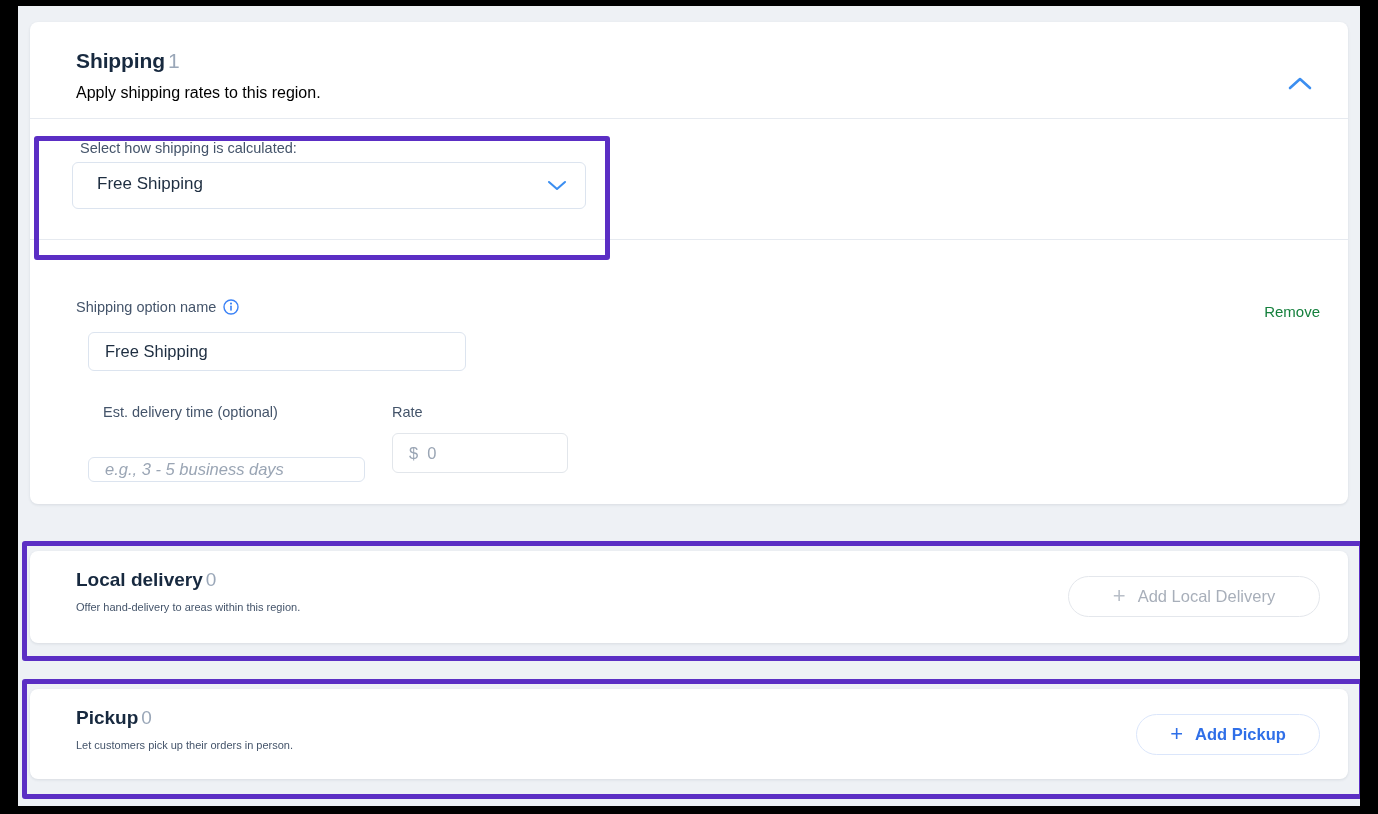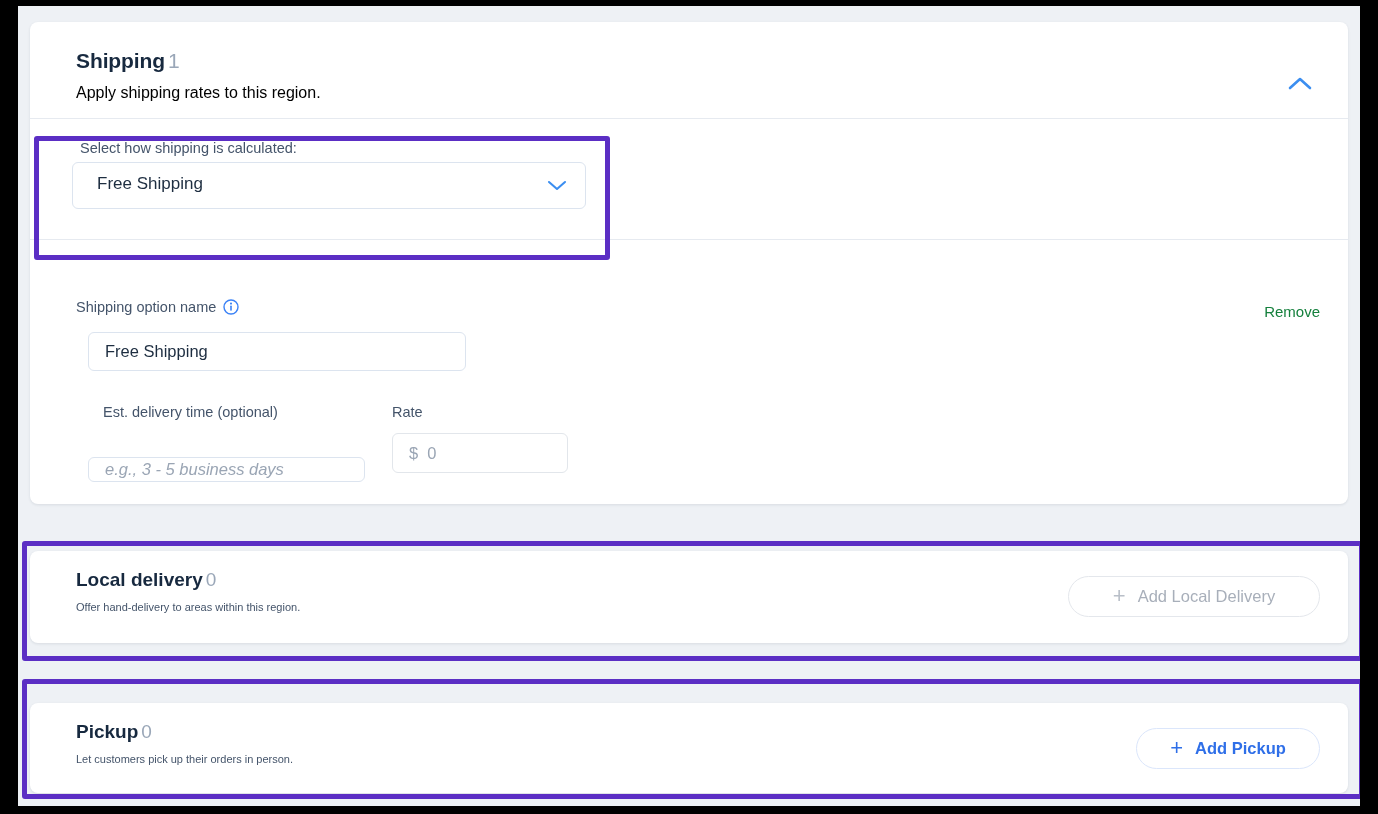--- a/index.html
+++ b/index.html
@@ -209,21 +209,21 @@
 
   
   #local-card {
     left: 12px;
     top: 545px;
     width: 1318px;
     height: 92px;
   }
   #pickup-card {
     left: 12px;
-    top: 697px;
+    top: 683px;
     width: 1318px;
     height: 90px;
     text-align: center;
   }
   .mini-title {
     position: absolute;
     left: 46px;
     top: 18px;
     font-size: 19px;
     font-weight: bold;

